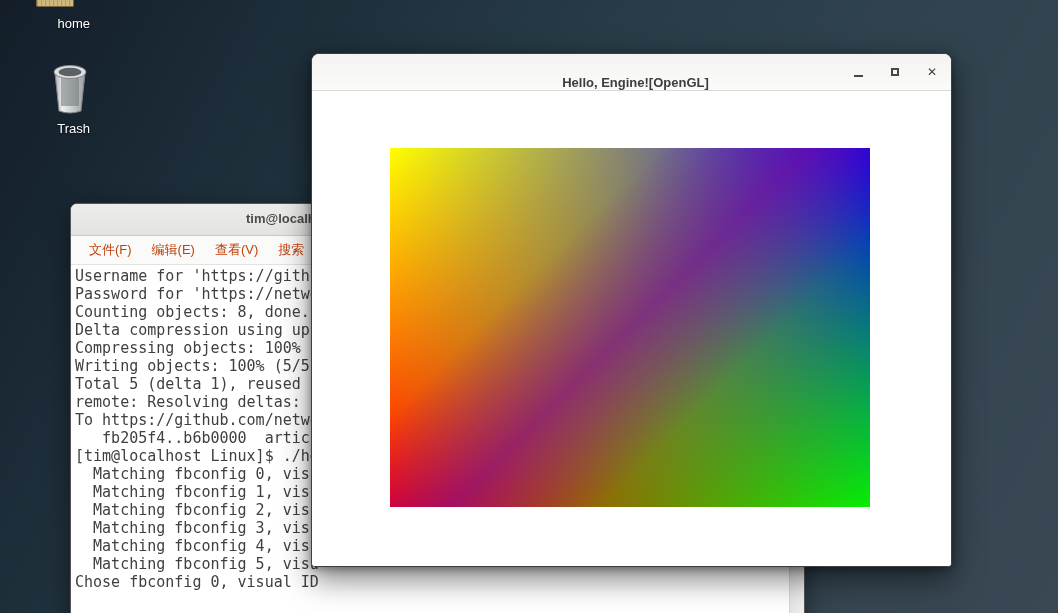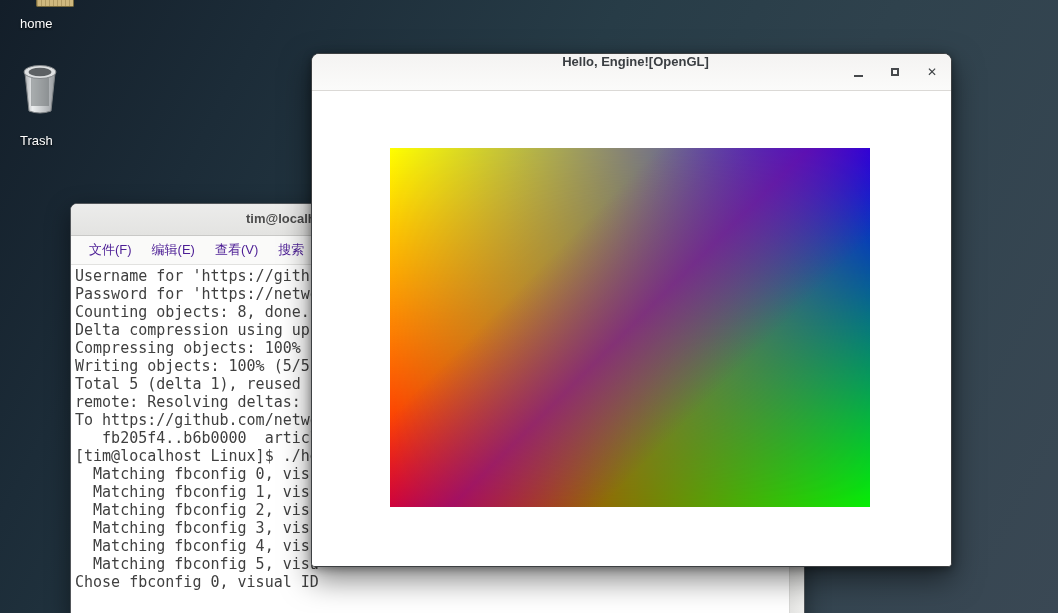--- a/index.html
+++ b/index.html
@@ -2,54 +2,54 @@
 <html><head>
 <meta charset="utf-8">
 <style>
   html,body{margin:0;padding:0;}
   #desktop{
     position:relative;width:1058px;height:613px;overflow:hidden;
     background:linear-gradient(118deg,#131e29 0%,#1c2c38 20%,#273c47 45%,#2f424d 65%,#3a4854 100%);
     font-family:"Liberation Sans","DejaVu Sans",sans-serif;
   }
   
-  .desk-icon{position:absolute;width:70px;text-align:left;cursor:default;}
+  .desk-icon{position:absolute;width:70px;text-align:right;cursor:default;}
   .icon-home{left:20px;top:0;}
   .icon-trash{left:20px;top:63px;}
   .folder-remnant{width:38px;height:7px;margin:0 auto;background:#cfb87e;
     border:1px solid #77693c;border-top:none;border-radius:0 0 2px 2px;box-sizing:border-box;
     background-image:repeating-linear-gradient(to right,rgba(120,100,50,.35) 0 1px,transparent 1px 4px);}
   .icon-label{margin-top:9px;font-size:13px;color:#ffffff;text-shadow:0 1px 2px rgba(0,0,0,.85);}
-  .icon-trash .icon-label{margin-top:14px;}
+  .icon-trash .icon-label{margin-top:2px;}
   
   .window{position:absolute;box-sizing:border-box;background:#fff;}
   
   .terminal{left:70px;top:203px;width:735px;height:420px;z-index:1;
     border:1px solid #53575b;border-radius:7px 7px 0 0;
     box-shadow:0 8px 24px rgba(0,0,0,.45);}
   .term-titlebar{height:31px;background:linear-gradient(#ececeb,#e3e3e1);
     border-bottom:1px solid #c9c9c7;border-radius:6px 6px 0 0;position:relative;}
   .term-title{position:absolute;left:175px;top:7px;font-size:13px;font-weight:bold;
     color:#4c4c4c;white-space:nowrap;}
   .term-menubar{height:28px;background:#fafaf9;border-bottom:1px solid #e2e2e0;
     display:flex;align-items:center;padding-left:8px;}
-  .menu-item{font-size:13px;color:#4c1d95;padding:0 10px;white-space:nowrap;}
+  .menu-item{font-size:13px;color:#c2410c;padding:0 10px;white-space:nowrap;}
   .term-body{position:relative;height:calc(100% - 61px);background:#ffffff;overflow:hidden;}
   .term-text{padding:2px 0 0 4px;font-family:"DejaVu Sans Mono","Liberation Mono",monospace;
     font-size:15px;line-height:18px;color:#404040;}
   .tline{white-space:pre;height:18px;}
   .term-scrollbar{position:absolute;right:0;top:0;bottom:0;width:14px;
     background:linear-gradient(to right,#e4e4e2,#f0f0ee);border-left:1px solid #d8d8d6;}
   
   .glwin{left:311px;top:53px;width:641px;height:514px;z-index:2;
     border:1px solid #3c3f41;border-radius:8px 8px 4px 4px;
     box-shadow:0 12px 30px rgba(0,0,0,.5),0 2px 8px rgba(0,0,0,.35);}
   .gl-titlebar{height:36px;background:linear-gradient(#f4f3f2,#fbfbfa);
     border-bottom:1px solid #dbd9d6;border-radius:7px 7px 0 0;position:relative;
-    display:flex;align-items:flex-start;justify-content:center;padding-left:8px;}
+    display:flex;align-items:flex-end;justify-content:center;padding-left:8px;}
   .gl-title{font-size:13px;font-weight:bold;color:#3a3e42;}
   .winbtn{position:absolute;top:10px;width:16px;height:16px;display:flex;
     align-items:center;justify-content:center;cursor:default;}
   .btn-min{left:538px;}
   .btn-max{left:575px;}
   .btn-close{left:612px;}
   .glyph-min{width:9px;height:2px;background:#46494c;margin-top:7px;}
   .glyph-max{width:8px;height:8px;border:2px solid #46494c;box-sizing:border-box;}
   .glyph-close{font-size:12px;font-weight:bold;color:#3e4245;line-height:1;}
   .gl-content{position:relative;height:calc(100% - 37px);background:#ffffff;

